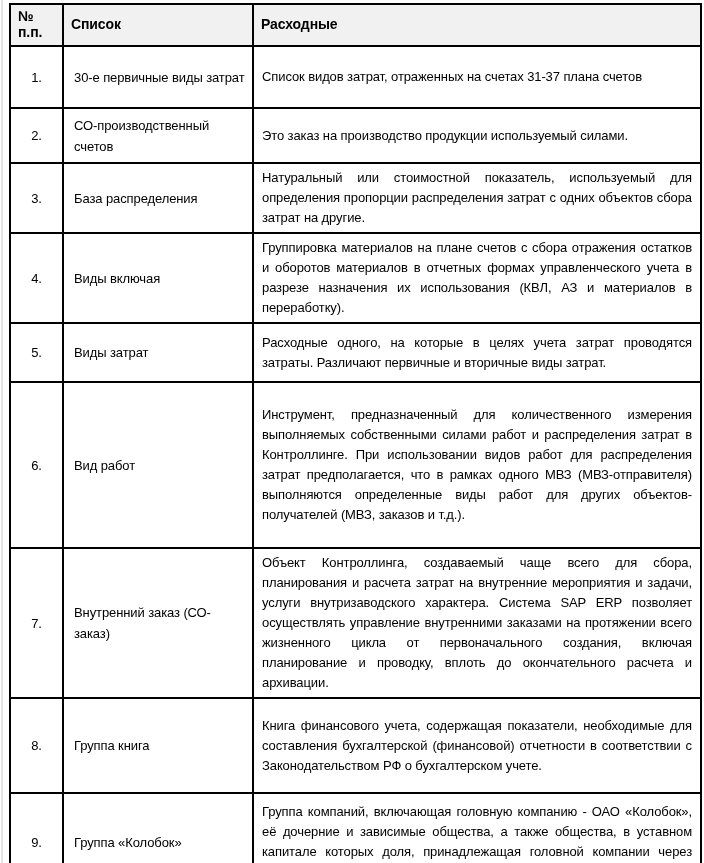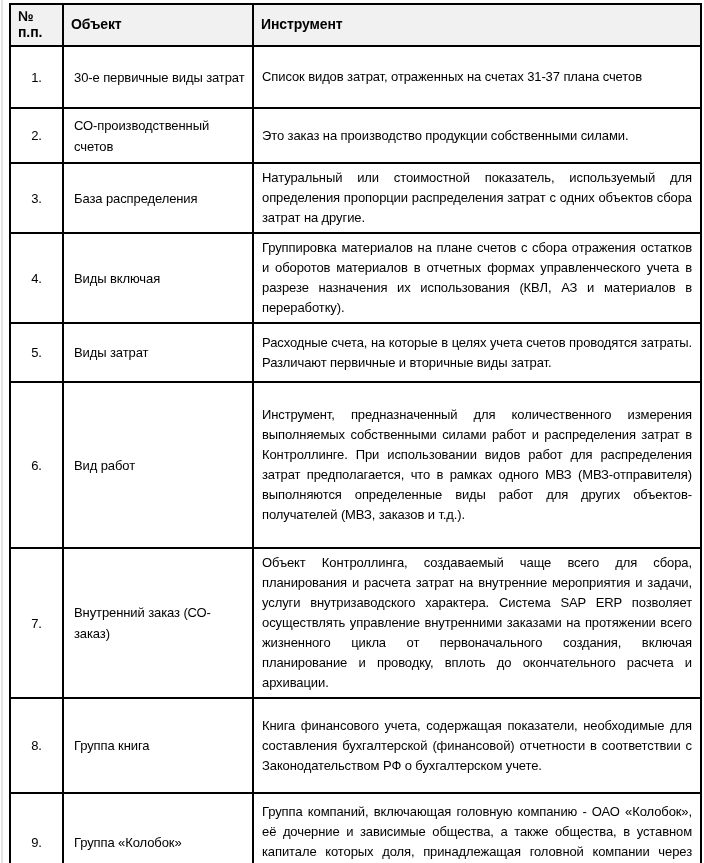--- a/index.html
+++ b/index.html
@@ -77,49 +77,49 @@
   <table class="glossary">
     <colgroup>
       <col class="c-num">
       <col class="c-term">
       <col class="c-content">
     </colgroup>
     <thead>
       <tr style="height:38px;">
         <th class="h-num">№
 п.п.</th>
-        <th>Объект</th>
-        <th>Инструмент</th>
+        <th>Список</th>
+        <th>Расходные</th>
       </tr>
     </thead>
     <tbody>
       <tr style="height:62px;">
         <td class="cell-num">1.</td>
         <td class="cell-term">30-е первичные виды затрат</td>
         <td class="cell-content">Список видов затрат, отраженных на счетах 31-37 плана счетов</td>
       </tr>
       <tr style="height:55px;">
         <td class="cell-num">2.</td>
         <td class="cell-term">СО-производственный счетов</td>
-        <td class="cell-content">Это заказ на производство продукции собственными силами.</td>
+        <td class="cell-content">Это заказ на производство продукции используемый силами.</td>
       </tr>
       <tr style="height:57px;">
         <td class="cell-num">3.</td>
         <td class="cell-term">База распределения</td>
         <td class="cell-content">Натуральный или стоимостной показатель, используемый для определения пропорции распределения затрат с одних объектов сбора затрат на другие.</td>
       </tr>
       <tr style="height:81px;">
         <td class="cell-num">4.</td>
         <td class="cell-term">Виды включая</td>
         <td class="cell-content">Группировка материалов на плане счетов с сбора отражения остатков и оборотов материалов в отчетных формах управленческого учета в разрезе назначения их использования (КВЛ, АЗ и материалов в переработку).</td>
       </tr>
       <tr style="height:59px;">
         <td class="cell-num">5.</td>
         <td class="cell-term">Виды затрат</td>
-        <td class="cell-content">Расходные счета, на которые в целях учета счетов проводятся затраты. Различают первичные и вторичные виды затрат.</td>
+        <td class="cell-content">Расходные одного, на которые в целях учета затрат проводятся затраты. Различают первичные и вторичные виды затрат.</td>
       </tr>
       <tr style="height:166px;">
         <td class="cell-num">6.</td>
         <td class="cell-term">Вид работ</td>
         <td class="cell-content">Инструмент, предназначенный для количественного измерения выполняемых собственными силами работ и распределения затрат в Контроллинге. При использовании видов работ для распределения затрат предполагается, что в рамках одного МВЗ (МВЗ-отправителя) выполняются определенные виды работ для других объектов-получателей (МВЗ, заказов и т.д.).</td>
       </tr>
       <tr style="height:140px;">
         <td class="cell-num">7.</td>
         <td class="cell-term">Внутренний заказ (СО-заказ)</td>
         <td class="cell-content">Объект Контроллинга, создаваемый чаще всего для сбора, планирования и расчета затрат на внутренние мероприятия и задачи, услуги внутризаводского характера. Система SAP ERP позволяет осуществлять управление внутренними заказами на протяжении всего жизненного цикла от первоначального создания, включая планирование и проводку, вплоть до окончательного расчета и архивации.</td>

